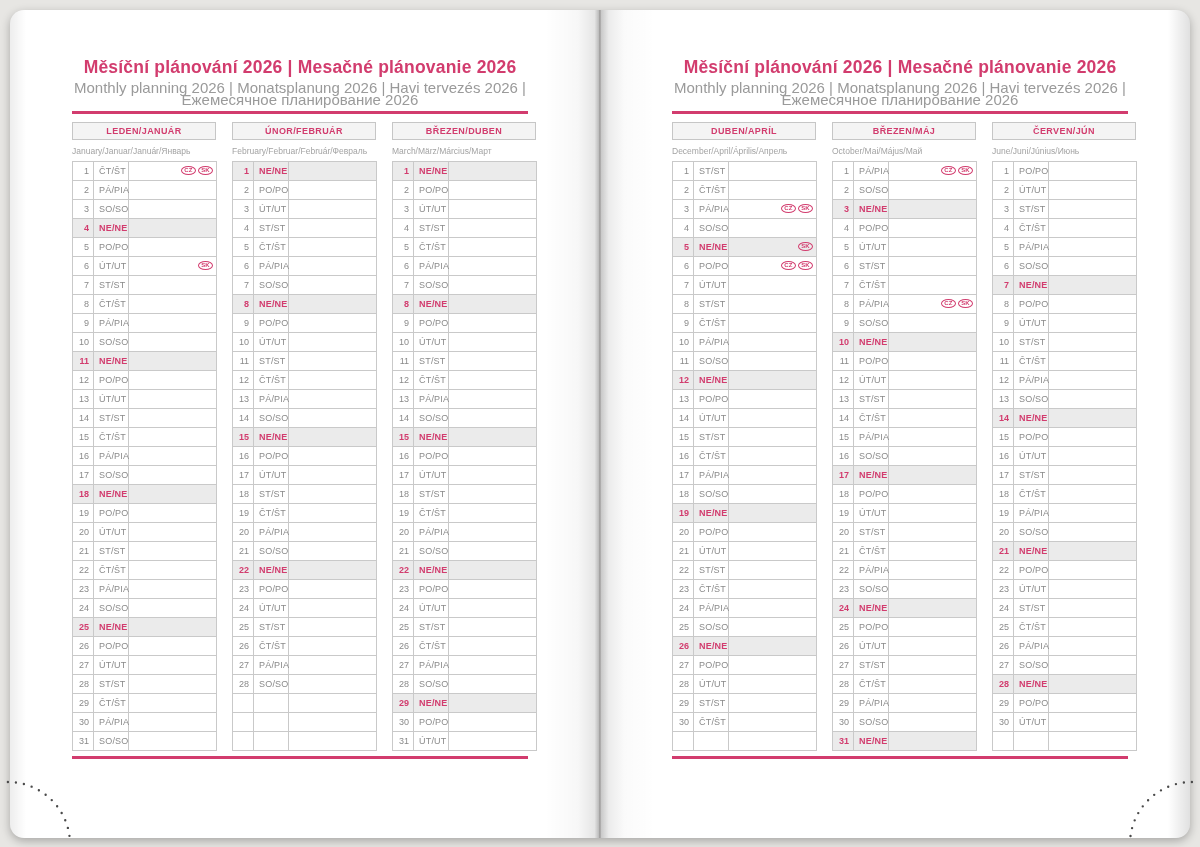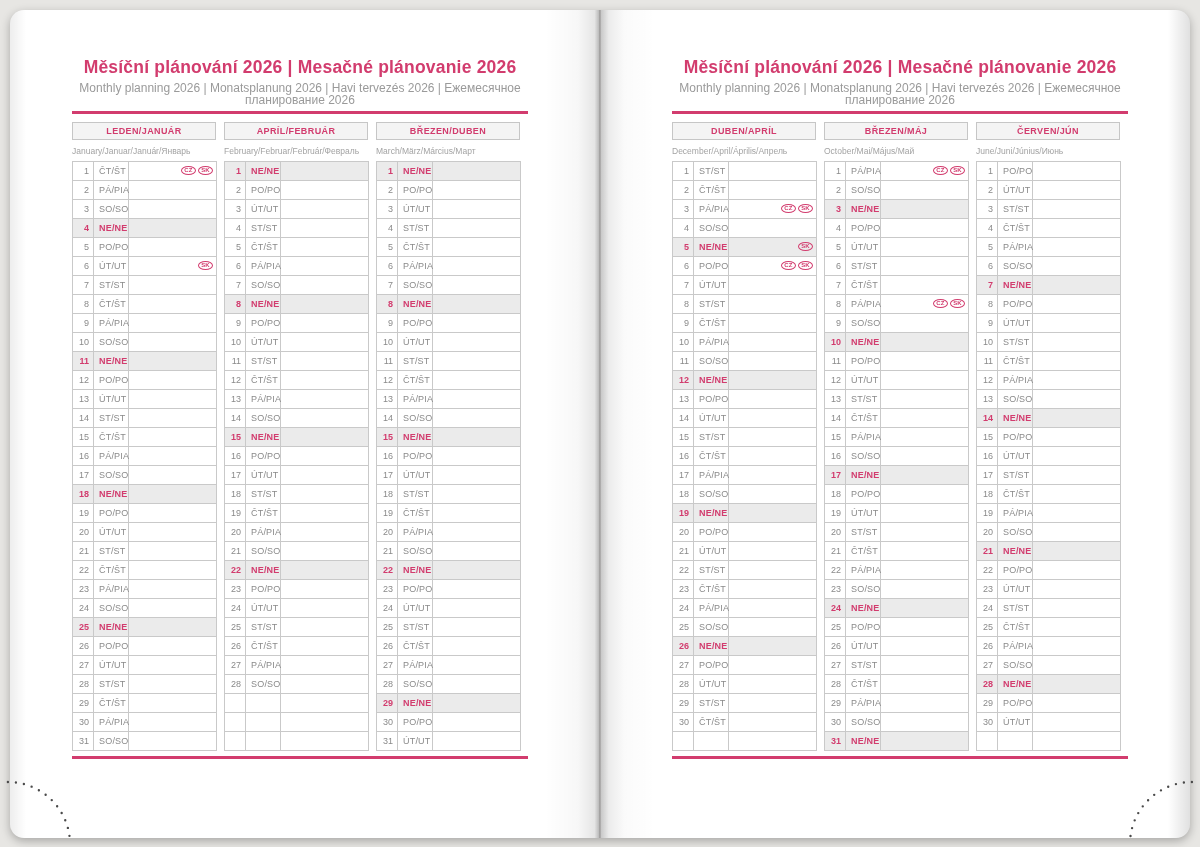--- a/index.html
+++ b/index.html
@@ -32,24 +32,24 @@
       rgba(0,0,0,0.08) 58%, rgba(0,0,0,0.02) 72%, rgba(0,0,0,0) 100%);
   }
   .page{position:absolute;top:47px;width:456px;}
   .page.left{left:62px;}
   .page.right{left:662px;}
   .page-title{
     margin:0;text-align:center;font-size:17.5px;line-height:21px;
     font-weight:bold;color:var(--pink);letter-spacing:0.2px;
   }
   .page-subtitle{
-    margin-top:4px;text-align:center;font-size:12px;line-height:12px;color:#9a9a9a;
+    margin-top:4px;text-align:center;font-size:15px;line-height:12px;color:#9a9a9a;
   }
   .title-rule{margin-top:5px;height:2.5px;background:var(--pink);}
-  .months{display:flex;gap:8px;margin-top:8px;}
+  .months{display:flex;gap:16px;margin-top:8px;}
   .month{width:144px;}
   .month-header{
     box-sizing:border-box;height:18px;line-height:16px;
     background:#f4f4f4;border:1px solid #c6c6c6;
     color:var(--pink);font-weight:bold;font-size:9px;text-align:center;letter-spacing:0.4px;
   }
   .month-subtitle{height:21px;line-height:23px;text-align:left;color:#a3a3a3;font-size:8.5px;}
   table.month-table{border-collapse:collapse;width:144px;table-layout:fixed;}
   .month-table td{
     border:1px solid var(--grid);height:19px;padding:0;box-sizing:border-box;
@@ -251,21 +251,21 @@
               </tr>
               <tr>
                 <td class="num">31</td>
                 <td class="day">SO/SO</td>
                 <td class="notes"></td>
               </tr>
             </tbody>
           </table>
         </div>
         <div class="month">
-          <div class="month-header">APRÍL/FEBRUÁR</div>
+          <div class="month-header">ÚNOR/FEBRUÁR</div>
           <div class="month-subtitle">February/Februar/Február/Февраль</div>
           <table class="month-table">
             <colgroup>
               <col style="width: 21px;">
               <col style="width: 35px;">
               <col style="width: 88px;">
             </colgroup>
             <tbody>
               <tr class="sun">
                 <td class="num">1</td>

